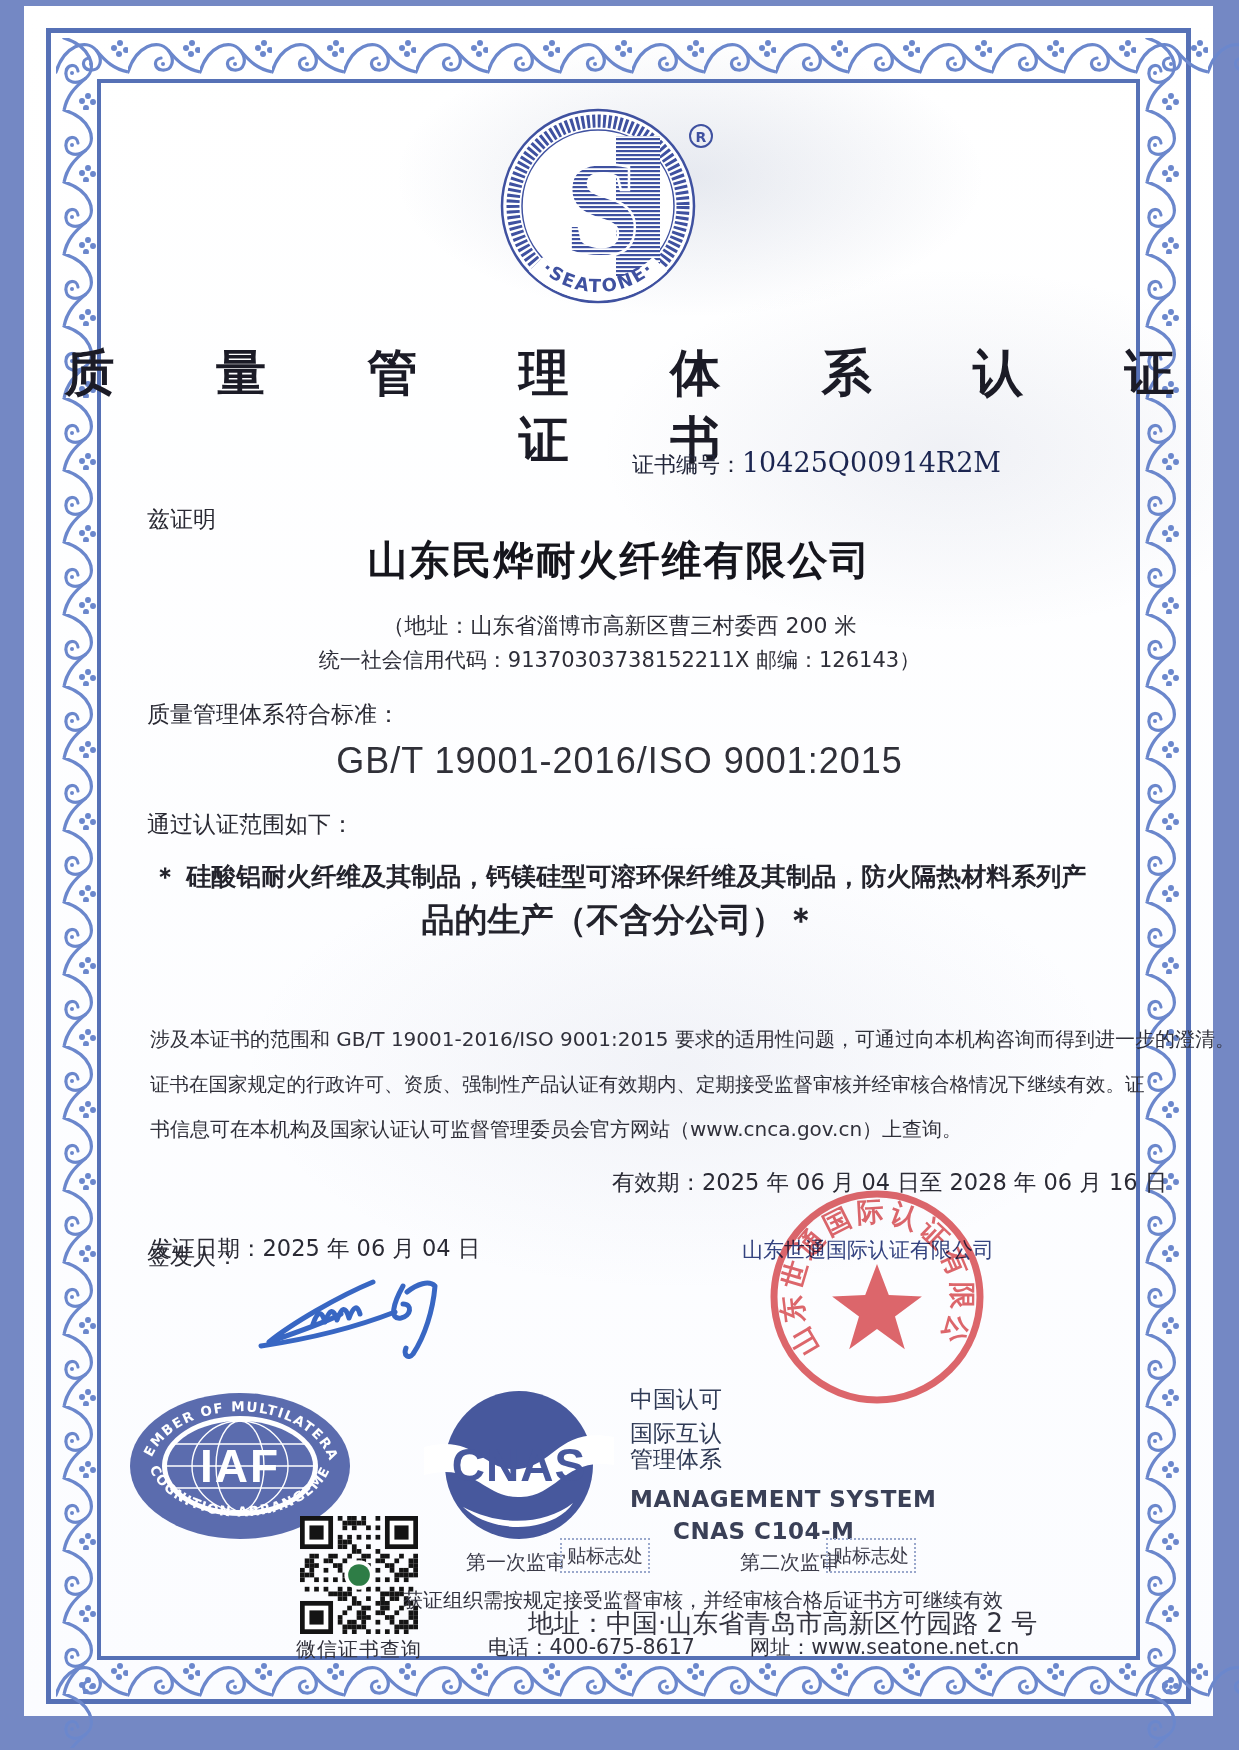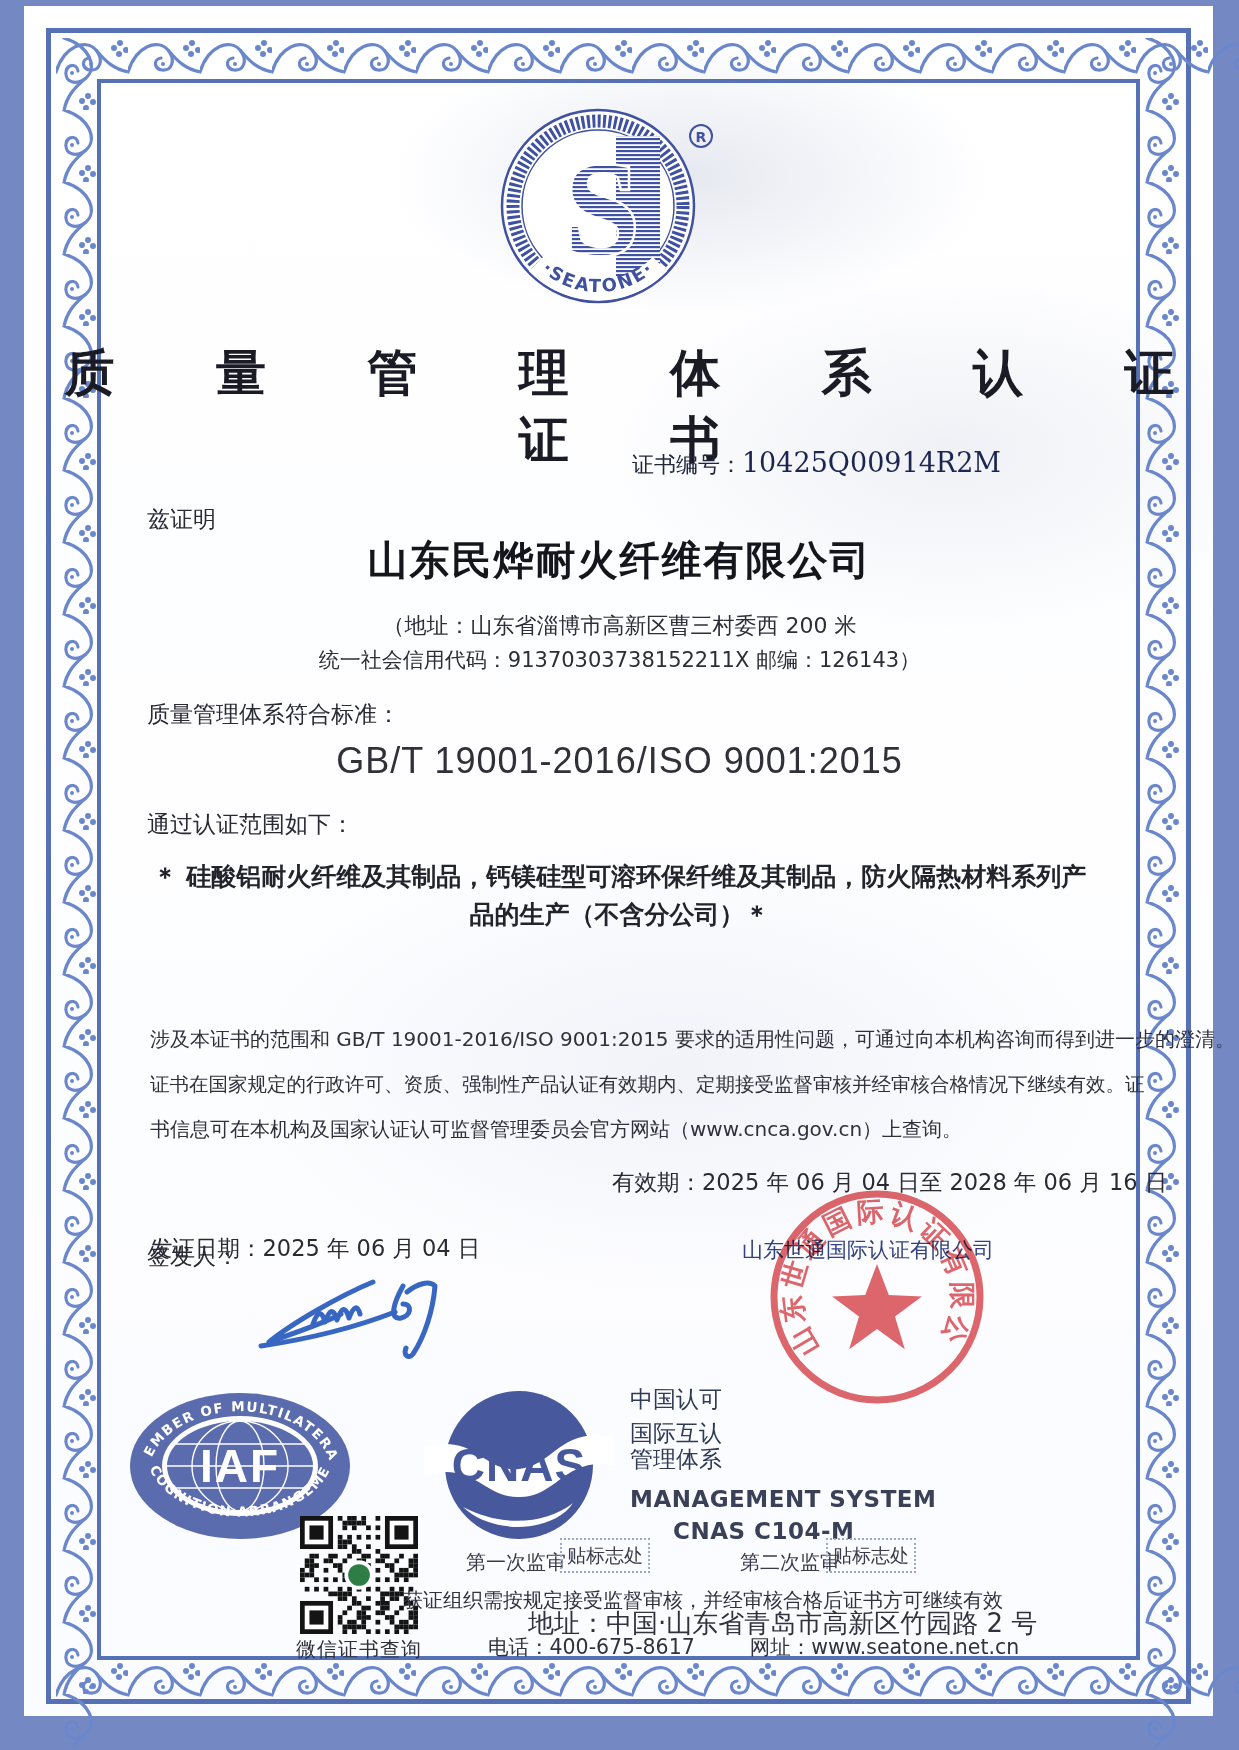--- a/index.html
+++ b/index.html
@@ -26,21 +26,21 @@
   .certno{top:447px;right:238px;white-space:nowrap;}
   .certno .lbl{font-size:22px;color:#22263a;}
   .certno .val{font-size:27px;font-weight:normal;color:#1b2550;}
   .lineC{left:0;right:0;text-align:center;white-space:nowrap;}
   .company{top:533px;font-size:40px;font-weight:bold;color:#15151c;letter-spacing:2px;}
   .addr{top:611px;font-size:22px;color:#2e2e38;}
   .credit{top:646px;font-size:21px;color:#2e2e38;}
   .label-l{left:147px;font-size:23px;color:#2a2a34;white-space:nowrap;}
   .stdval{top:740px;font-size:36px;color:#303038;letter-spacing:1px;}
   .scope1{top:860px;font-size:25px;font-weight:bold;color:#23232c;}
-  .scope2{top:898px;font-size:25px;font-weight:bold;color:#23232c;}
+  .scope2{top:898px;font-size:33px;font-weight:bold;color:#23232c;}
   .note{left:150px;white-space:nowrap;color:#30303a;}
   .daterow{font-size:22.5px;color:#2a2a34;white-space:nowrap;}
   .issuer-name{top:1236px;left:742px;font-size:21px;color:#33427f;white-space:nowrap;}
   .accline{left:630px;font-size:23px;color:#2f3a55;white-space:nowrap;font-family:Liberation Mono, monospace;}
   .accen{left:630px;font-size:23px;font-weight:bold;color:#3a4057;white-space:nowrap;letter-spacing:.5px;}
   .audit-label{font-size:20px;color:#3a3a48;white-space:nowrap;}
   .sticker{border:2px dotted #9aa8cc;width:86px;height:31px;line-height:31px;text-align:center;
            font-size:19px;color:#3a3a48;}
   .footnote{font-size:20px;color:#32323e;white-space:nowrap;}
   .qrcap{width:142px;text-align:center;font-size:20px;color:#2f2f3a;letter-spacing:1px;}

